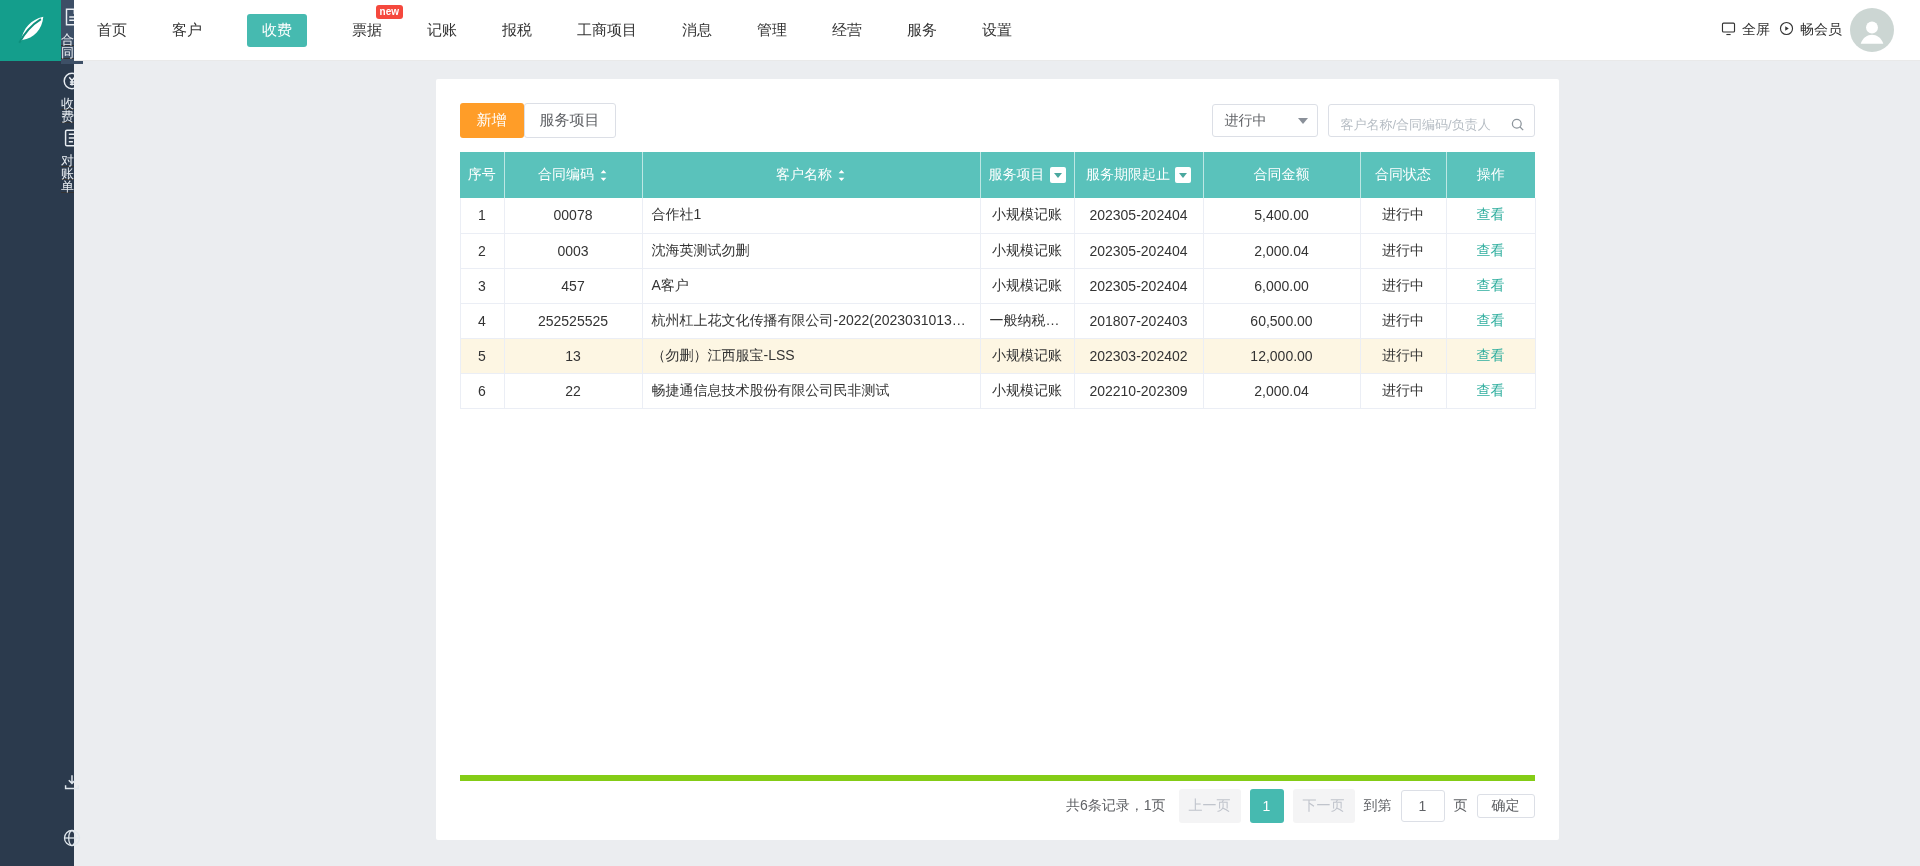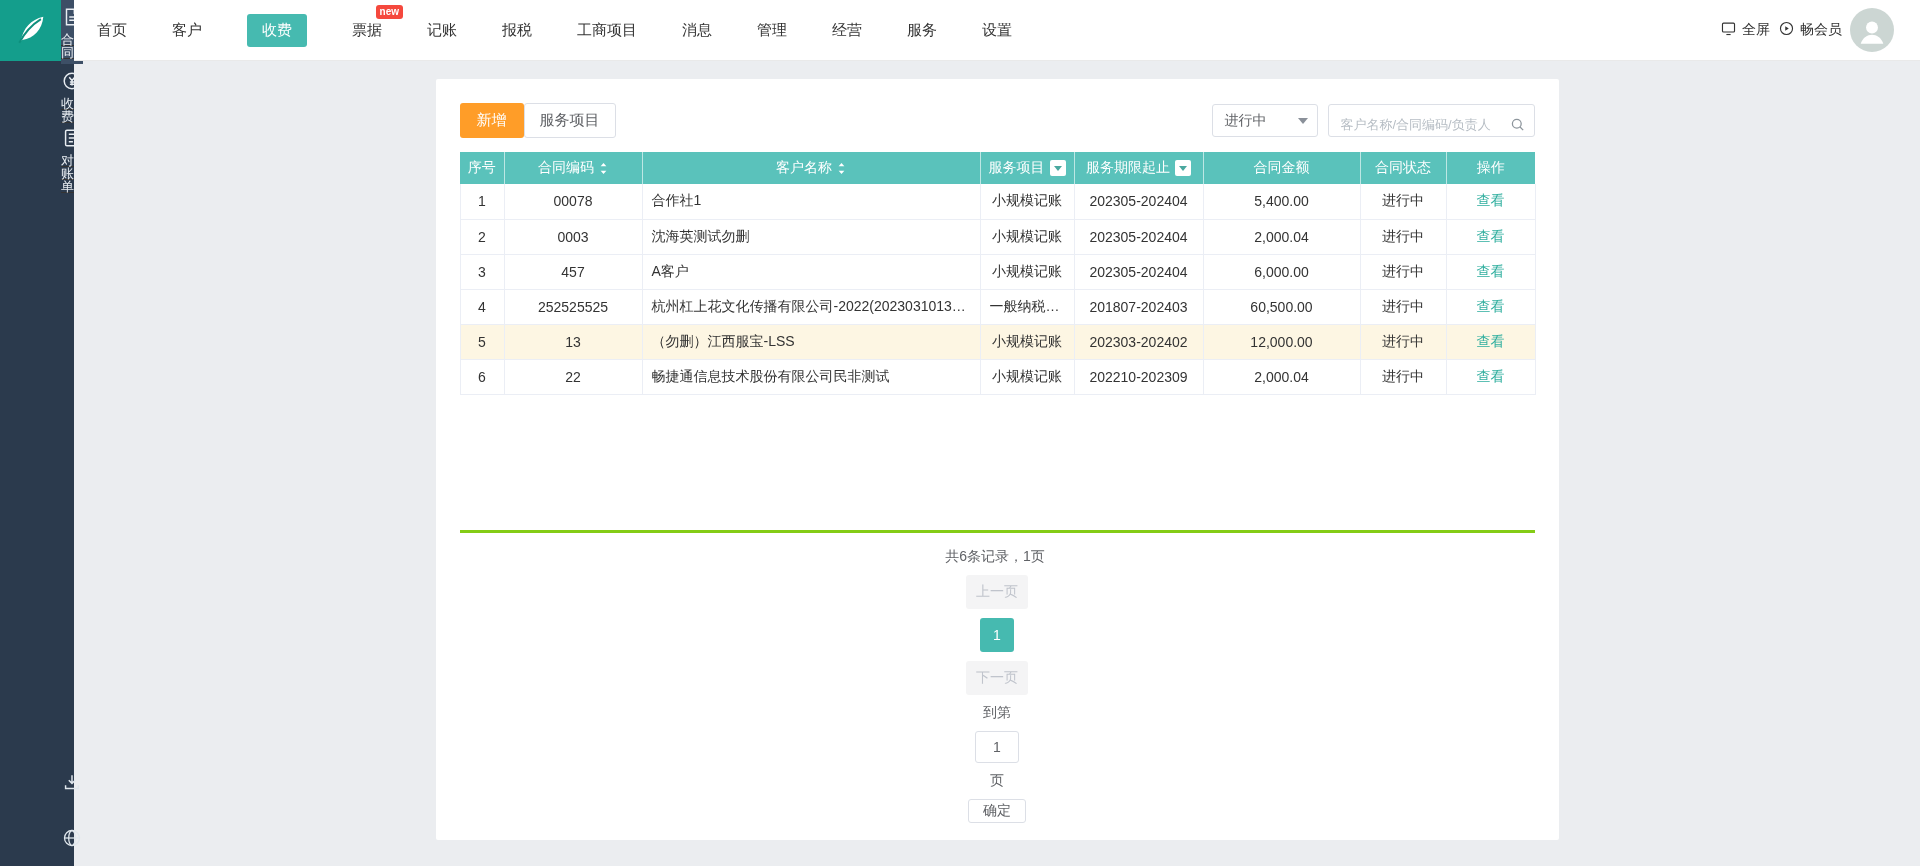--- a/index.html
+++ b/index.html
@@ -59,37 +59,37 @@
   .select{width:106px;height:33px;border:1px solid #dcdfe6;border-radius:3px;display:flex;align-items:center;justify-content:space-between;font-size:14px;color:#606266;padding:0 9px 0 12px;cursor:pointer;background:#fff;}
   .caret{width:0;height:0;border-left:5px solid transparent;border-right:5px solid transparent;border-top:6px solid #8a9099;}
   .search-box{width:207px;height:33px;border:1px solid #dcdfe6;border-radius:3px;display:flex;align-items:center;background:#fff;padding:8px 8px 0 10px;}
   .search-box input{border:none;outline:none;flex:1;min-width:0;font-size:13px;color:#333;font-family:inherit;background:transparent;}
   .search-box input::placeholder{color:#b6bdc4;}
   .search-box .sicon{color:#8d959c;display:flex;}
   .search-box svg{width:17px;height:17px;}
 
   
   table.data-table{width:100%;border-collapse:collapse;table-layout:fixed;}
-  .data-table thead th{background:var(--header-teal);color:#fff;font-weight:400;font-size:14px;height:32px;padding:0 4px;border-right:1px solid rgba(255,255,255,.6);}
+  .data-table thead th{background:var(--header-teal);color:#fff;font-weight:400;font-size:14px;height:46px;padding:0 4px;border-right:1px solid rgba(255,255,255,.6);}
   .data-table thead th:last-child{border-right:none;}
   .th-inner{display:flex;align-items:center;justify-content:center;gap:5px;}
   .sort-icon{display:inline-flex;flex-direction:column;line-height:0;cursor:pointer;}
   .filter-box{width:16px;height:16px;background:#fff;border-radius:2px;display:inline-flex;align-items:center;justify-content:center;cursor:pointer;}
   .data-table tbody td{height:35px;font-size:14px;color:#333;padding:0 9px;border-bottom:1px solid #ebeef5;border-right:1px solid #ebeef5;white-space:nowrap;overflow:hidden;text-overflow:ellipsis;background:#fff;}
   .data-table tbody td:first-child{border-left:1px solid #ebeef5;}
   .data-table tbody tr.highlight td{background:var(--row-highlight);}
   .al-left{text-align:left;margin-left:30px;}
   .al-center{text-align:center;}
   .al-right{text-align:center;}
   .view-link{color:var(--accent-link);cursor:pointer;}
 
   .table-spacer{flex:1;}
 
   
-  .pagination{border-top:3px solid #84cc16;margin-top:auto;padding:15px 0 17px;display:flex;align-items:center;justify-content:flex-end;gap:9px;font-size:14px;color:#606266;flex-direction:column;}
+  .pagination{border-top:6px solid #84cc16;margin-top:auto;padding:8px 0 17px;display:flex;align-items:center;justify-content:flex-end;gap:9px;font-size:14px;color:#606266;}
   .pg-summary{margin-right:4px;color:#606266;}
   .pg-btn{min-width:48px;height:34px;background:#f4f4f5;color:#c0c4cc;border:none;border-radius:3px;font-size:14px;padding:0 10px;cursor:not-allowed;font-family:inherit;}
   .pg-num{width:34px;height:34px;background:var(--accent);color:#fff;border:none;border-radius:3px;font-size:14px;cursor:pointer;font-family:inherit;}
   .goto-input{width:44px;height:32px;border:1px solid #dcdfe6;border-radius:3px;text-align:center;font-size:14px;color:#606266;outline:none;font-family:inherit;}
   .confirm-btn{height:24px;background:#fff;border:1px solid #dcdfe6;border-radius:3px;padding:0 14px;font-size:14px;color:#606266;cursor:pointer;font-family:inherit;}
 </style>
 </head>
 <body>
 
 <div class="app">

